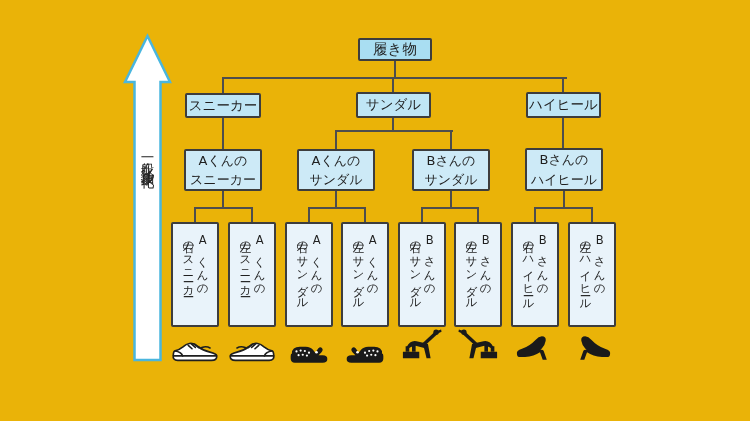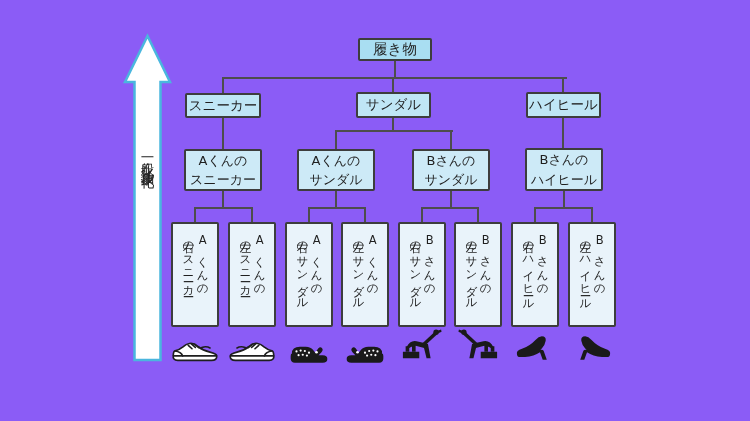--- a/index.html
+++ b/index.html
@@ -1,17 +1,17 @@
 <!DOCTYPE html>
 <html><head>
 <meta charset="utf-8">
 <style>
   html,body{margin:0;padding:0;background:#fff;}
   .canvas{
-    position:relative;width:750px;height:421px;background:#8b5cf6;
+    position:relative;width:750px;height:421px;background:#eab308;
     font-family:"DejaVu Sans",sans-serif;overflow:hidden;color:#1f1f1f;
   }
   
   .c{position:absolute;background:#4d4d4d;}
   
   .box{
     position:absolute;box-sizing:border-box;border:2px solid #3d3d3d;border-radius:2px;
     display:flex;align-items:center;justify-content:center;text-align:center;
   }
   .lv1{background:#a9def2;font-size:14.5px;}

